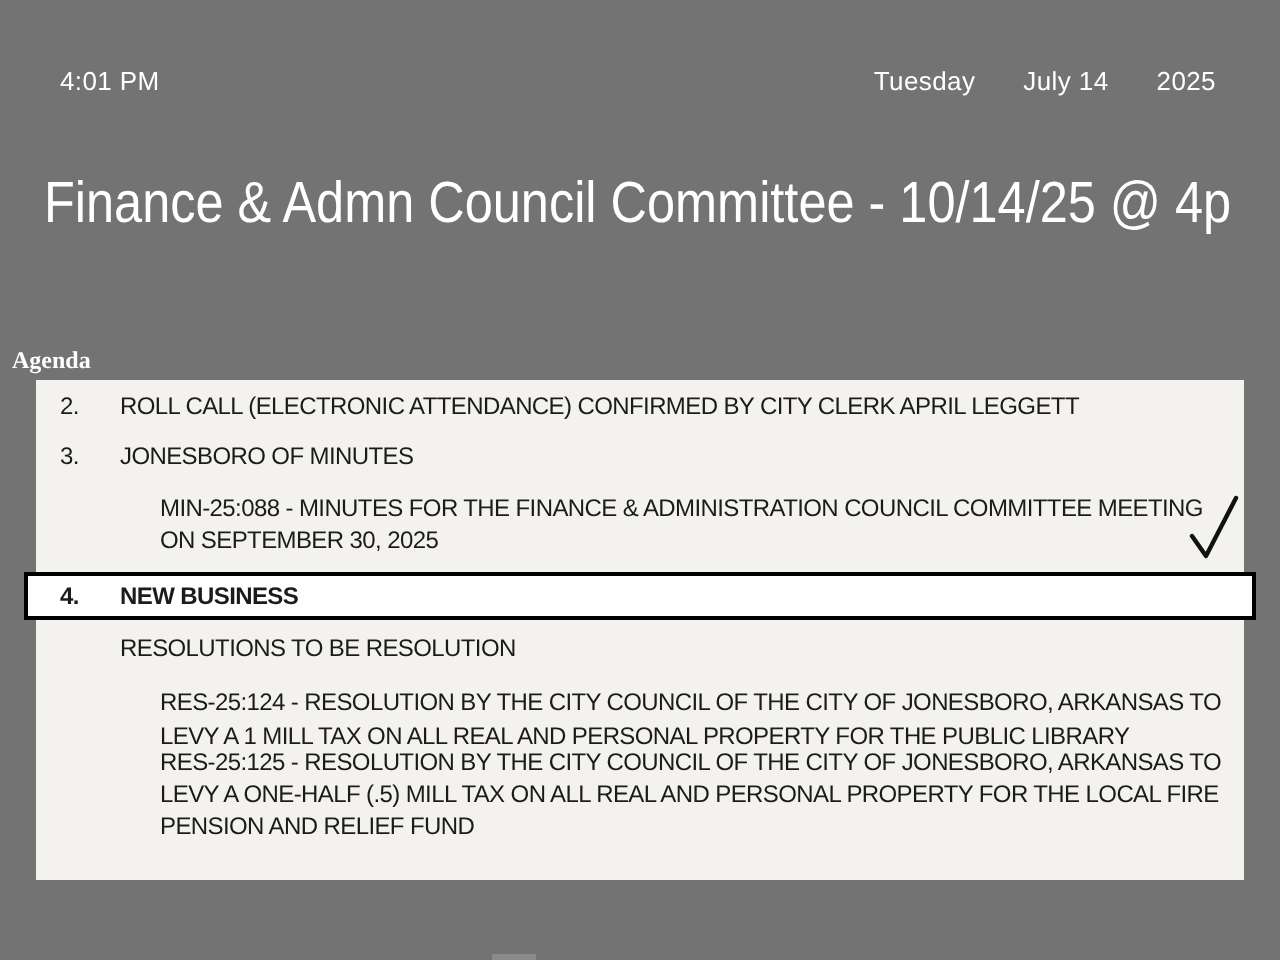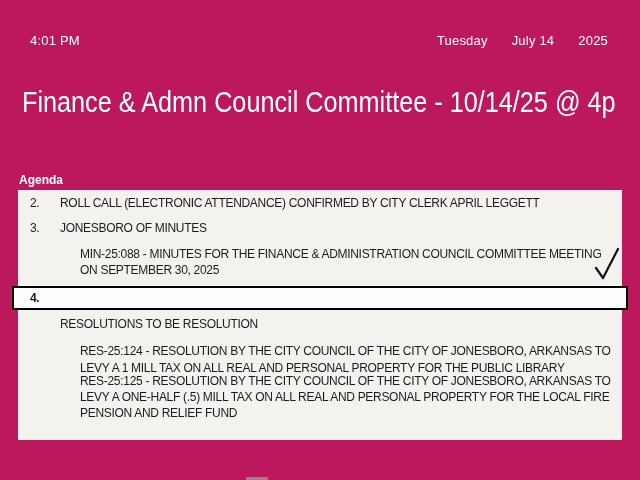--- a/index.html
+++ b/index.html
@@ -1,20 +1,20 @@
 <!DOCTYPE html>
 <html><head>
 <meta charset="utf-8">
 <style>
   html, body { margin: 0; padding: 0; background: #000; }
   #screen {
     position: relative;
     width: 640px;
     height: 480px;
-    background: #be185d;
+    background: #737373;
     overflow: hidden;
     font-family: "Liberation Sans", sans-serif;
   }
 
   
   .time {
     position: absolute; left: 30px; top: 33px;
     color: #fff; font-size: 13px; letter-spacing: 0.2px;
   }
   .datebar {
@@ -26,22 +26,22 @@
   
   .title {
     position: absolute; left: 22px; top: 86px;
     color: #fff; font-size: 29px; font-weight: 400;
     white-space: nowrap;
     transform: scaleX(0.87); transform-origin: left top;
   }
 
   
   .agenda-label {
-    position: absolute; left: 19px; top: 173px;
-    color: #fff; font-size: 12px; font-weight: bold;
+    position: absolute; left: 6px; top: 173px;
+    color: #fff; font-size: 12px; font-weight: bold; font-family: Liberation Serif, serif;
   }
 
   
   .panel {
     position: absolute; left: 18px; top: 190px;
     width: 604px; height: 250px;
     background: #f3f2ef;
     color: #1b1b1b;
     font-size: 12px; letter-spacing: -0.3px;
   }
@@ -113,20 +113,21 @@
 
     <div>
       <div class="row-wrap" style="top:56px">MIN-25:088 - MINUTES FOR THE FINANCE &amp; ADMINISTRATION COUNCIL COMMITTEE MEETING ON SEPTEMBER 30, 2025</div>
       <svg class="check" viewBox="0 0 26 33" xmlns="http://www.w3.org/2000/svg">
         <polyline points="2,21 9,31 24,2" fill="none" stroke="#111" stroke-width="2.2" stroke-linecap="round" stroke-linejoin="round"></polyline>
       </svg>
     </div>
 
     <div class="hl-row">
       <span class="hl-num">4.</span>
+      <span class="hl-text">NEW BUSINESS</span>
     </div>
 
     <div>
       <span class="row-text" style="left:42px; top:127px">RESOLUTIONS TO BE RESOLUTION</span>
     </div>
 
     <div>
       <div class="row-wrap r124" style="top:153px">RES-25:124 - RESOLUTION BY THE CITY COUNCIL OF THE CITY OF JONESBORO, ARKANSAS TO LEVY A 1 MILL TAX ON ALL REAL AND PERSONAL PROPERTY FOR THE PUBLIC LIBRARY</div>
     </div>
 

